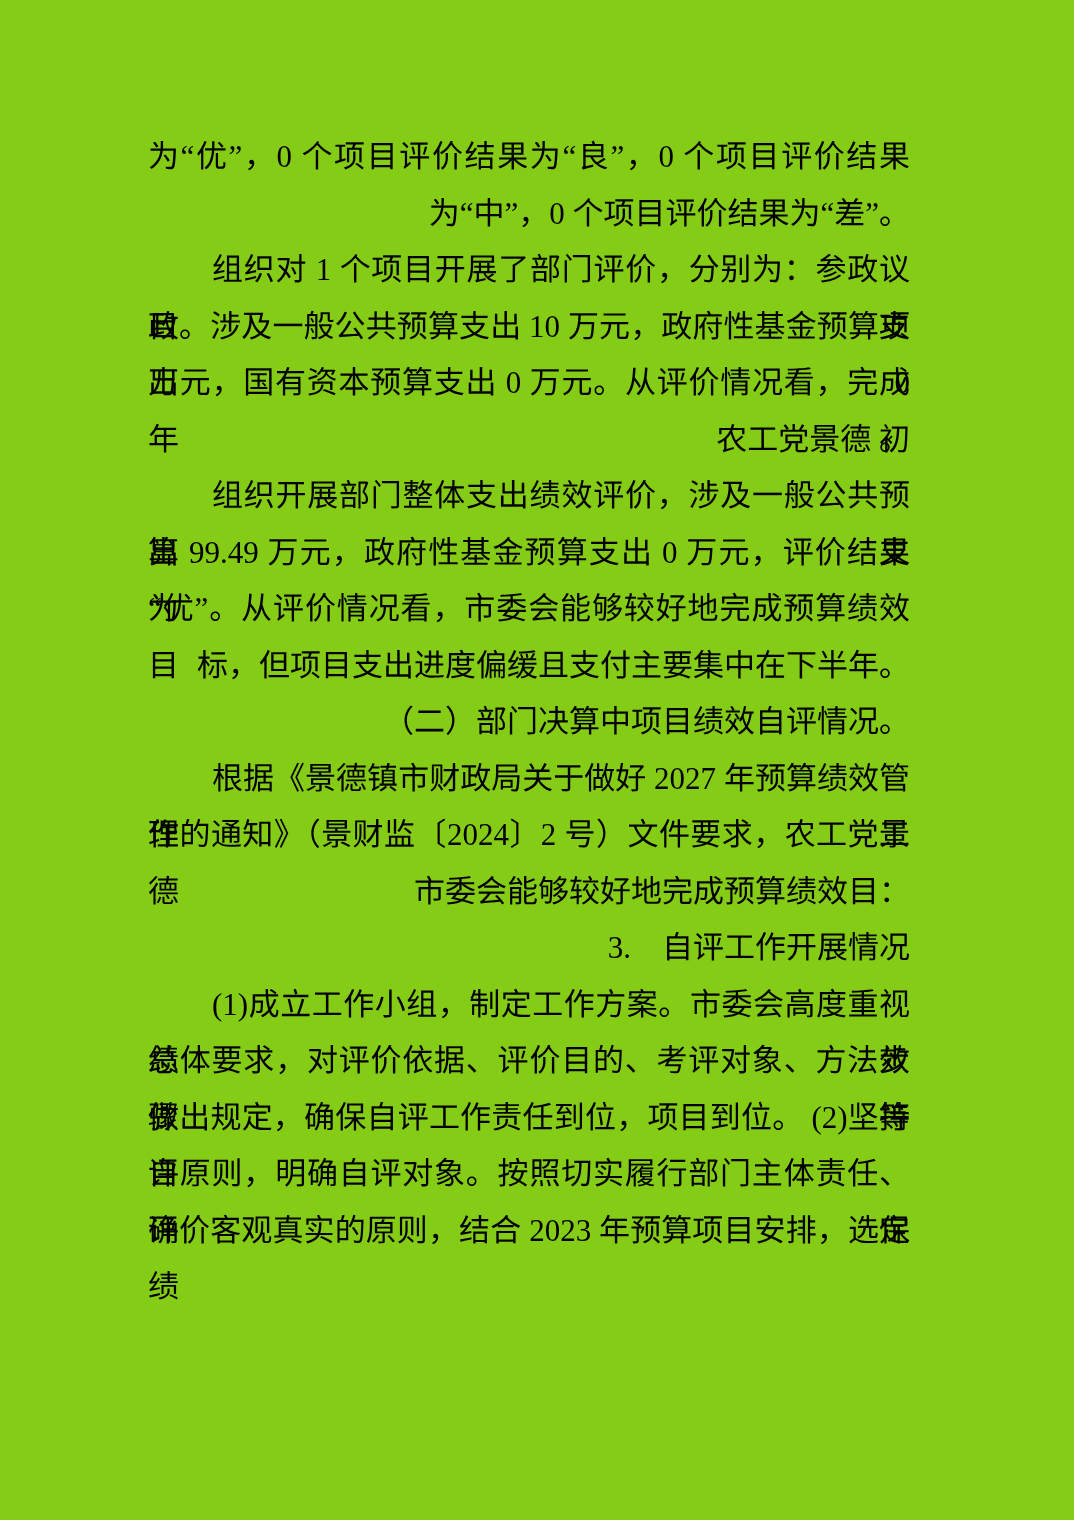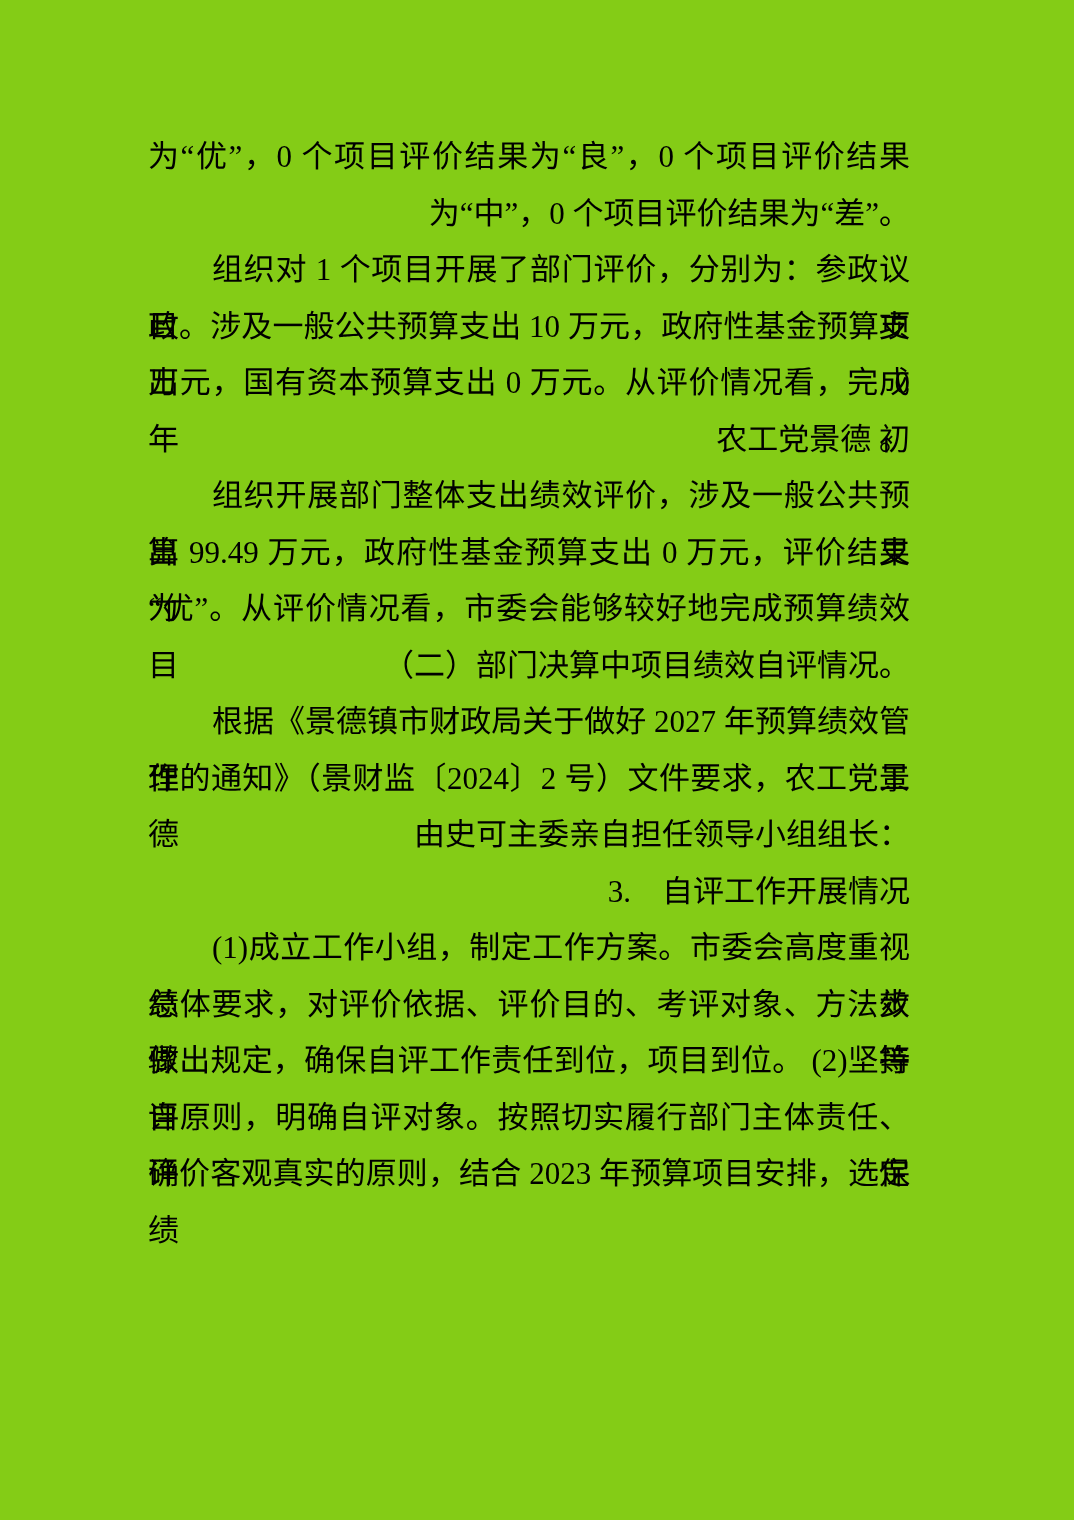--- a/index.html
+++ b/index.html
@@ -45,24 +45,25 @@
   <div class="text-block">
       <div class="line fill">为“优”，0 个项目评价结果为“良”，0 个项目评价结果</div>
       <div class="line">为“中”，0 个项目评价结果为“差”。</div>
       <div class="line indent fill">组织对 1 个项目开展了部门评价，分别为：参政议政项</div>
       <div class="line fill">目。涉及一般公共预算支出 10 万元，政府性基金预算支出 0</div>
       <div class="line fill">万元，国有资本预算支出 0 万元。从评价情况看，完成年初</div>
       <div class="line">农工党景德 。</div>
       <div class="line indent fill">组织开展部门整体支出绩效评价，涉及一般公共预算支</div>
       <div class="line fill">出 99.49 万元，政府性基金预算支出 0 万元，评价结果为</div>
       <div class="line fill">“优”。从评价情况看，市委会能够较好地完成预算绩效目</div>
+      <div class="line">标，但项目支出进度偏缓且支付主要集中在下半年。</div>
       <div class="line indent">（二）部门决算中项目绩效自评情况。</div>
       <div class="line indent fill">根据《景德镇市财政局关于做好 2027 年预算绩效管理工</div>
       <div class="line fill">作的通知》（景财监〔2024〕2 号）文件要求，农工党景德</div>
-      <div class="line">由史可主委亲自担任领导小组组长：</div>
+      <div class="line">市委会能够较好地完成预算绩效目：</div>
       <div class="line indent">3.　自评工作开展情况</div>
       <div class="line indent fill">(1)成立工作小组，制定工作方案。市委会高度重视绩效</div>
       <div class="line fill">总体要求，对评价依据、评价目的、考评对象、方法步骤等</div>
       <div class="line fill">做出规定，确保自评工作责任到位，项目到位。 (2)坚持自</div>
       <div class="line fill">评原则，明确自评对象。按照切实履行部门主体责任、确保</div>
       <div class="line fill">评价客观真实的原则，结合 2023 年预算项目安排，选定绩</div>
     </div>
 </div>
 
 </body></html>

